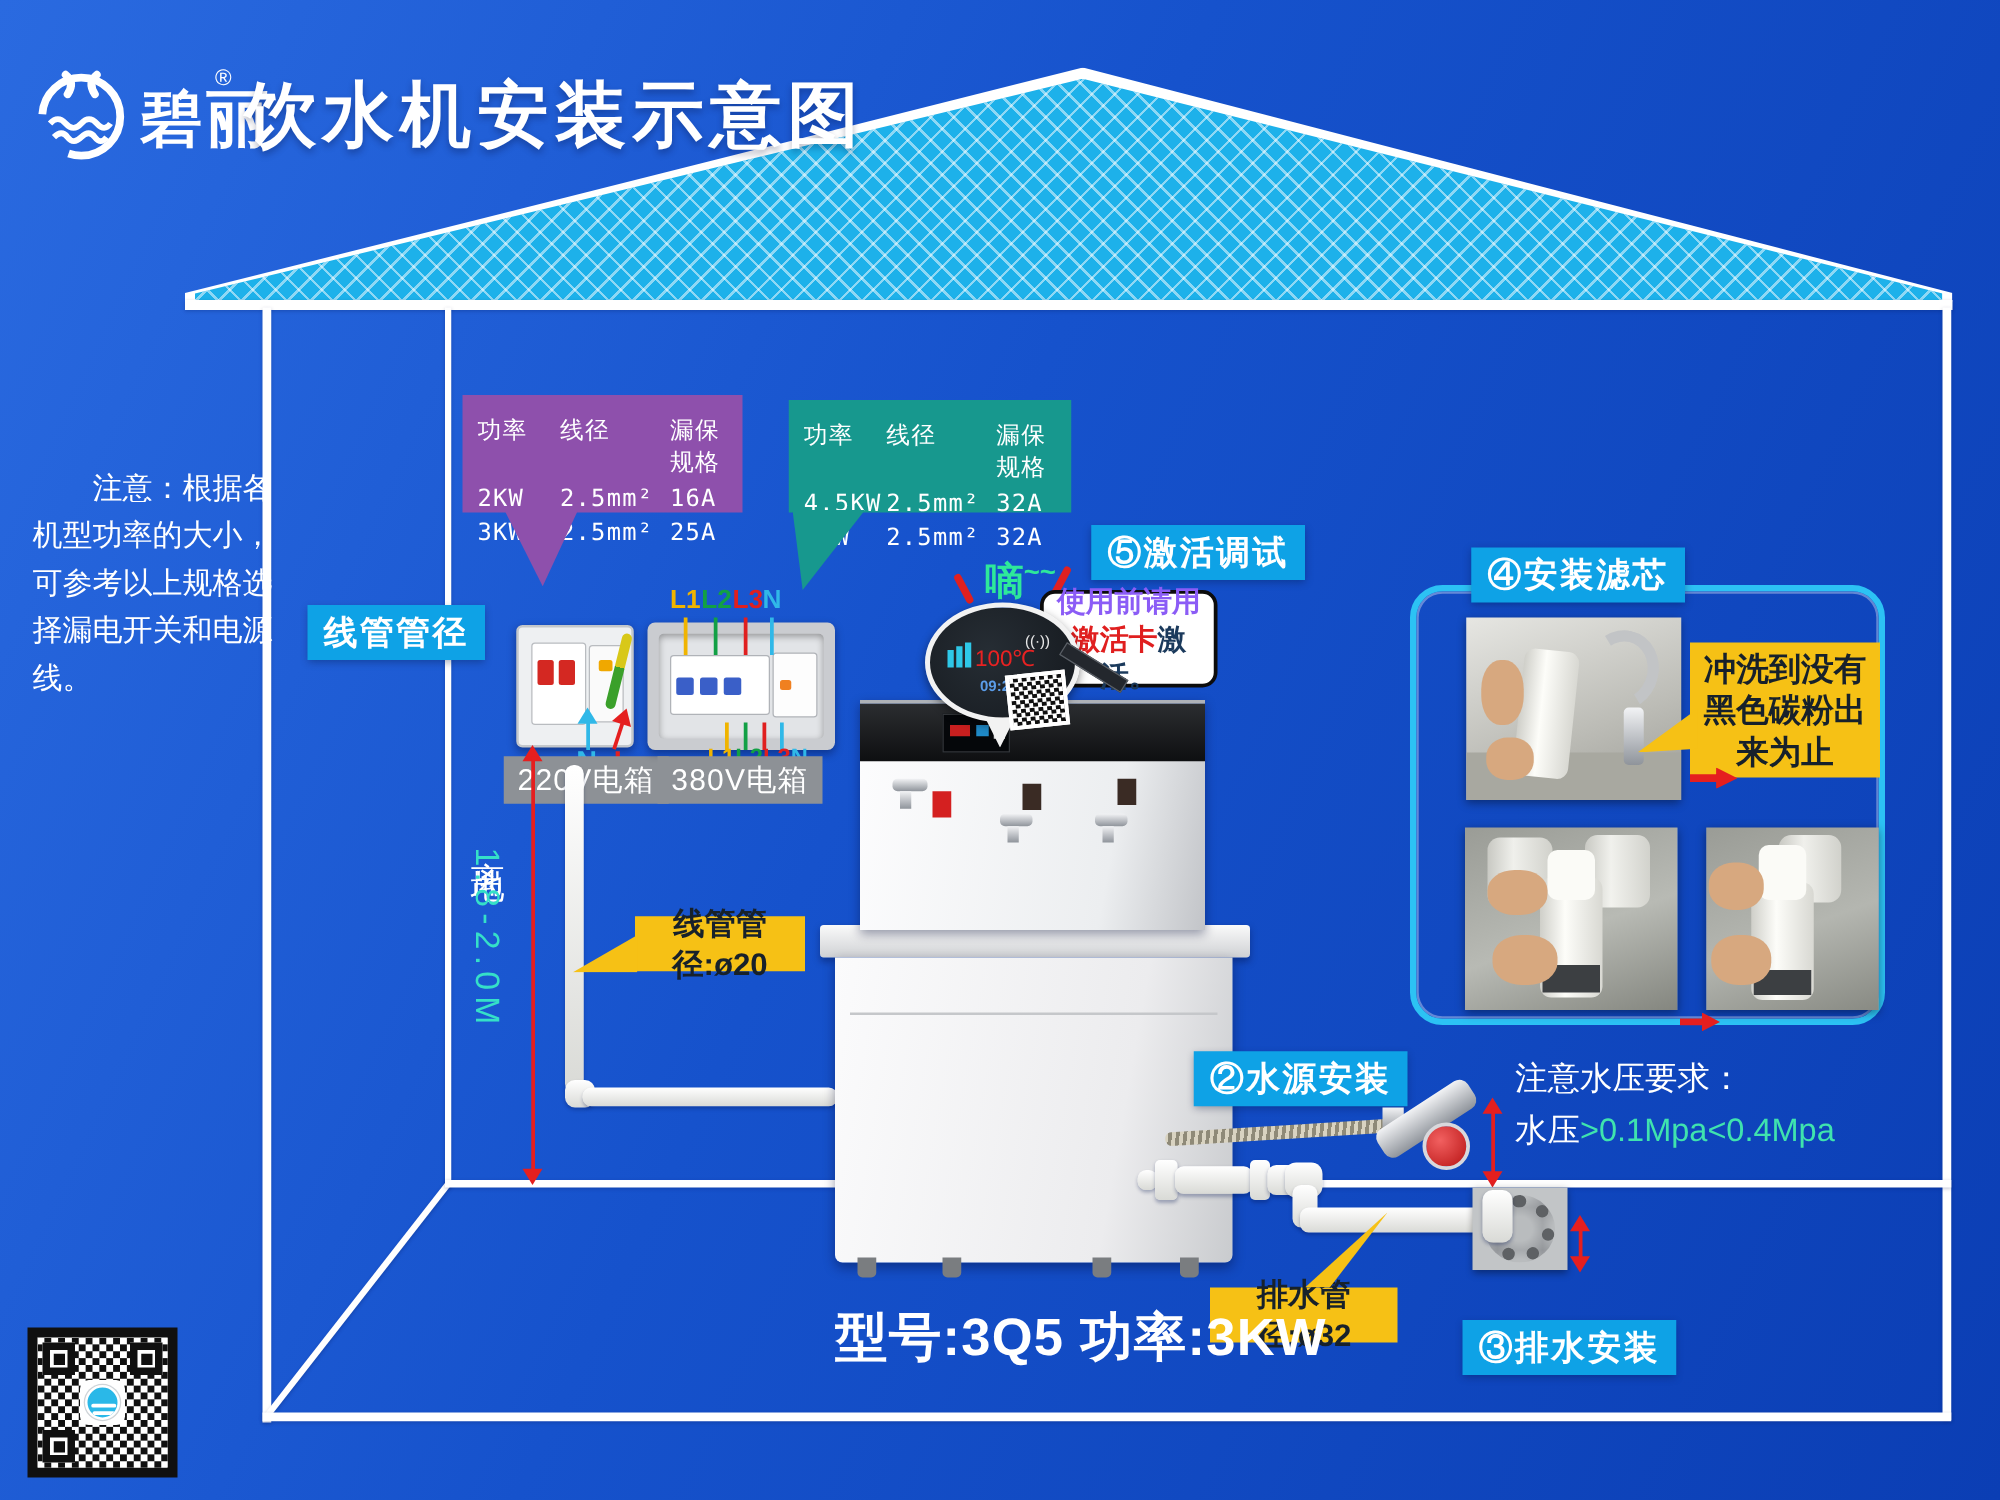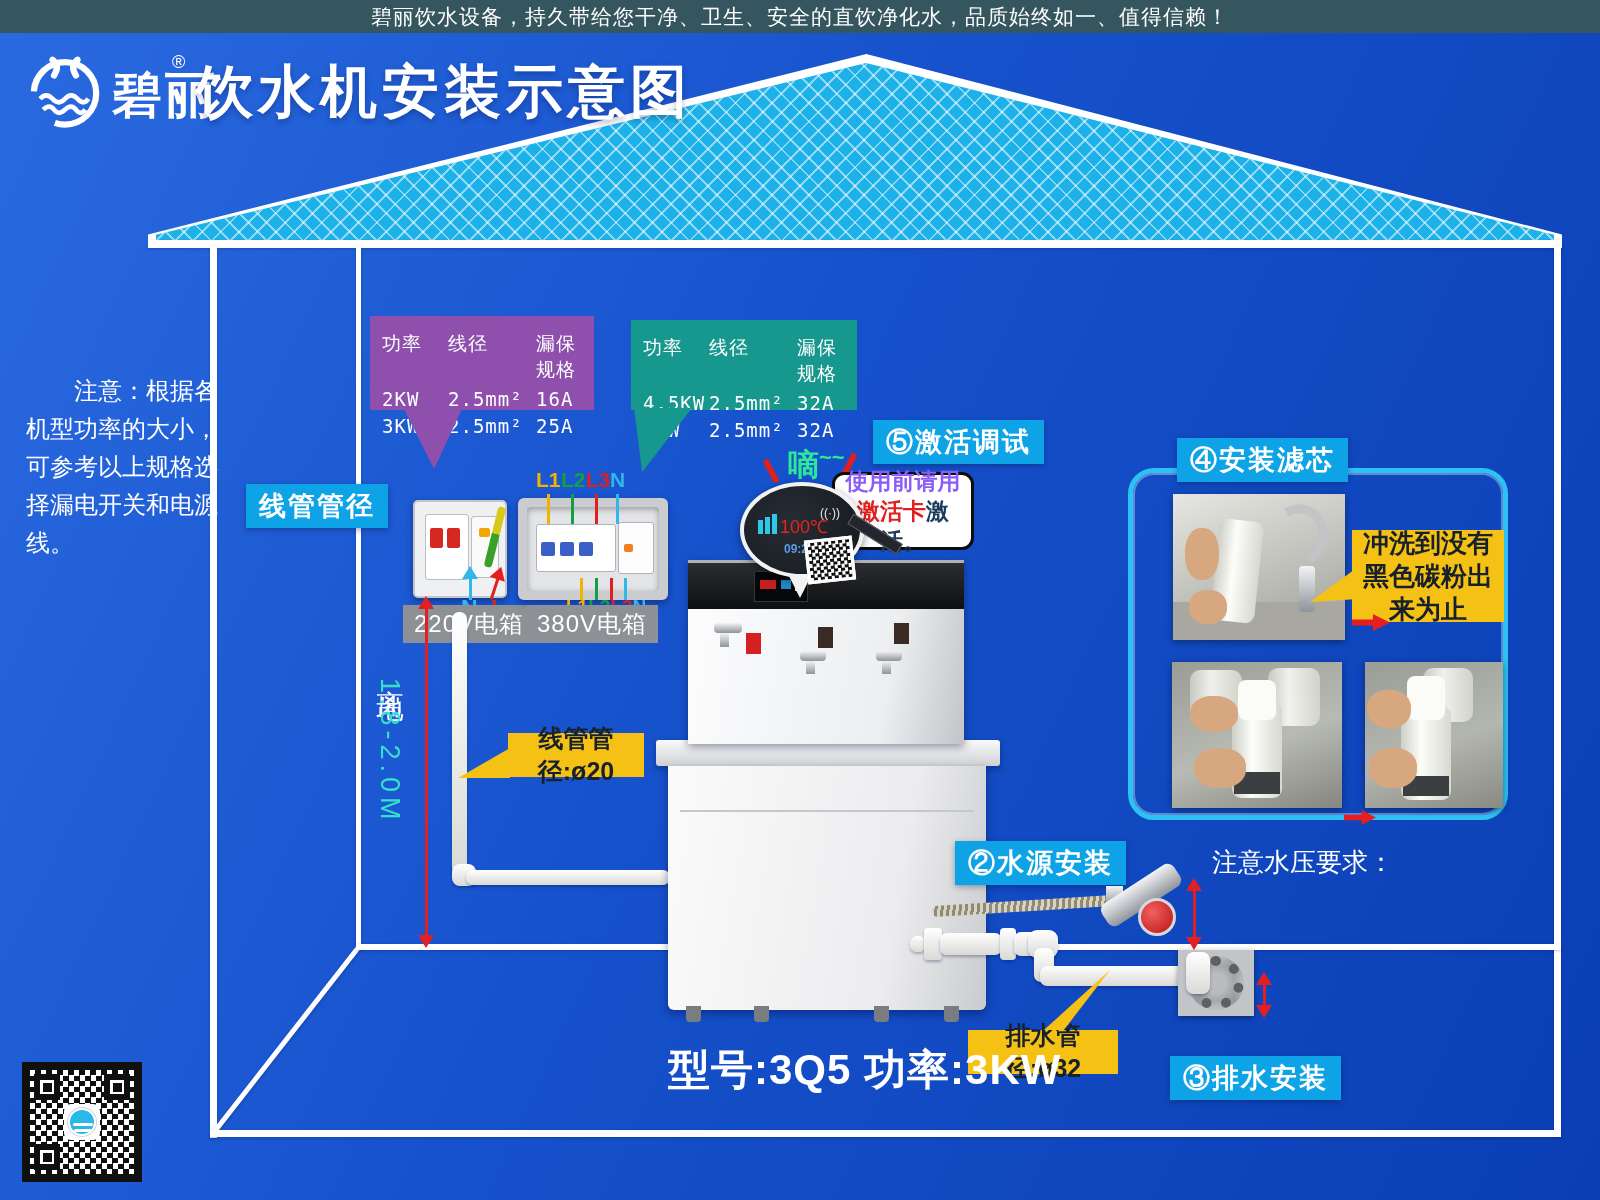--- a/index.html
+++ b/index.html
@@ -60,23 +60,20 @@
     box-shadow:0 2px 3px rgba(0,20,80,.3)}
   .chrome{background:linear-gradient(180deg,#f2f3f5,#8f949b)}
   .note-line{white-space:nowrap;color:#fff;font-size:26px}
   .hl{color:#3fe3ae}
 </style>
 </head>
 <body>
 
 <div id="stage">
 
-  <div class="abs topbar">
-    <span>碧丽饮水设备，持久带给您干净、卫生、安全的直饮净化水，品质始终如一、值得信赖！</span>
-  </div>
 
   <div class="abs roof-out">
     <div class="roof-in"></div>
   </div>
   <div class="abs wline" style="left:148px;top:240px;width:1414px;height:8px"></div>
 
   <div class="abs wline" style="left:210px;top:246px;width:7px;height:892px"></div>
   <div class="abs wline" style="left:356px;top:246px;width:5px;height:703px"></div>
   <div class="abs wline" style="left:213px;top:1131px;width:238px;height:5px;transform-origin:0 50%;transform:rotate(-52deg)"></div>
   <div class="abs wline" style="left:1554px;top:246px;width:7px;height:890px"></div>
@@ -262,21 +259,21 @@
 
   <div class="photo" style="left:1173px;top:494px;width:172px;height:146px;background:linear-gradient(160deg,#e6e6e2,#bcbcb6 60%,#9c9c96)">
     <div class="abs" style="left:0;bottom:0;width:100%;height:38px;background:#a8a8a0"></div>
     <div class="abs" style="left:96px;top:10px;width:58px;height:64px;border:9px solid #c2c4c6;border-left-color:transparent;border-bottom-color:transparent;border-radius:50%;transform:rotate(14deg)"></div>
     <div class="abs chrome" style="left:126px;top:72px;width:16px;height:46px;border-radius:4px"></div>
     <div class="cyl" style="left:42px;top:26px;width:44px;height:102px;transform:rotate(6deg)"></div>
     <div class="hand" style="left:12px;top:34px;width:34px;height:52px"></div>
     <div class="hand" style="left:16px;top:96px;width:38px;height:34px"></div>
   </div>
 
-  <div class="ycall" style="left:1352px;top:530px;width:152px;height:92px;font-size:26px;line-height:33px;padding:4px">冲洗到没有黑色碳粉出来为止</div>
+  <div class="ycall" style="left:1352px;top:514px;width:152px;height:108px;font-size:26px;line-height:33px;padding:4px">冲洗到没有黑色碳粉出来为止</div>
   <div class="tail" style="left:1310px;top:564px;width:48px;height:38px;background:#f6c115;clip-path:polygon(100% 8%,100% 92%,0 100%)"></div>
   <div class="arrR" style="left:1352px;top:614px;width:38px;height:17px"></div>
 
   <div class="photo" style="left:1172px;top:662px;width:170px;height:146px;background:linear-gradient(160deg,#9a9c96,#b8bab4 55%,#84867f)">
     <div class="cyl" style="left:18px;top:8px;width:52px;height:56px;border-radius:10px;opacity:.85"></div>
     <div class="cyl" style="left:96px;top:6px;width:52px;height:58px;border-radius:10px;opacity:.85"></div>
     <div class="cyl" style="left:60px;top:40px;width:50px;height:96px"></div>
     <div class="cyl" style="left:66px;top:18px;width:38px;height:40px;background:#fbfbf7;border-radius:8px"></div>
     <div class="abs" style="left:62px;bottom:14px;width:46px;height:22px;background:#3c3f42"></div>
     <div class="hand" style="left:18px;top:34px;width:48px;height:36px"></div>
@@ -297,20 +294,21 @@
   <div class="abs chrome" style="left:1106px;top:886px;width:17px;height:20px"></div>
   <div class="abs chrome" style="left:1098px;top:882px;width:86px;height:26px;border-radius:8px;transform:rotate(-33deg)"></div>
   <div class="abs" style="left:1138px;top:898px;width:38px;height:38px;border-radius:50%;background:radial-gradient(circle at 35% 35%,#f26060,#b81414);border:3px solid #d8d8dc"></div>
   <div class="varrow" style="left:1186px;top:878px;height:72px">
     <div class="ah-up"></div>
       <div class="vl"></div>
       <div class="ah-dn"></div>
   </div>
   <div class="abs" style="left:1212px;top:838px">
     <div class="note-line" style="margin-top:7px">注意水压要求：</div>
+    <div class="note-line" style="margin-top:7px"><span>水压</span><span class="hl">&gt;0.1Mpa&lt;0.4Mpa</span></div>
   </div>
 
   <div class="pvc" style="left:910px;top:936px;width:16px;height:16px"></div>
   <div class="pvc" style="left:924px;top:928px;width:18px;height:32px;border-radius:4px"></div>
   <div class="pvc" style="left:940px;top:933px;width:62px;height:22px"></div>
   <div class="pvc" style="left:1000px;top:928px;width:16px;height:32px;border-radius:4px"></div>
   <div class="pvc" style="left:1014px;top:932px;width:26px;height:24px"></div>
   <div class="pvc" style="left:1028px;top:930px;width:30px;height:28px;border-radius:9px"></div>
   <div class="pvc" style="left:1034px;top:948px;width:20px;height:34px"></div>
   <div class="pvc" style="left:1040px;top:966px;width:158px;height:20px"></div>

